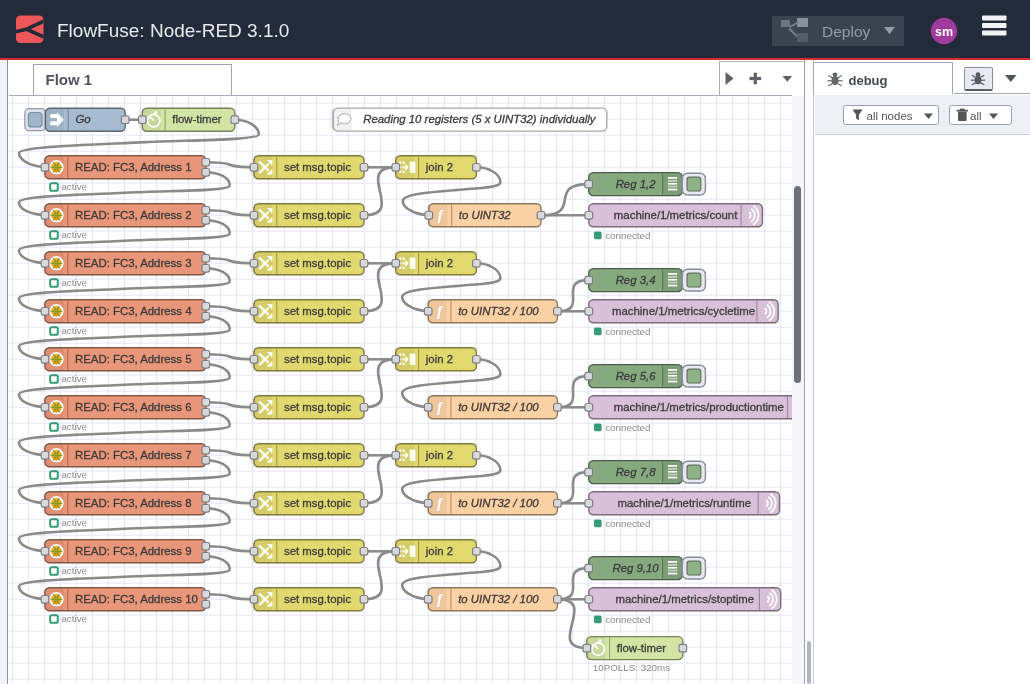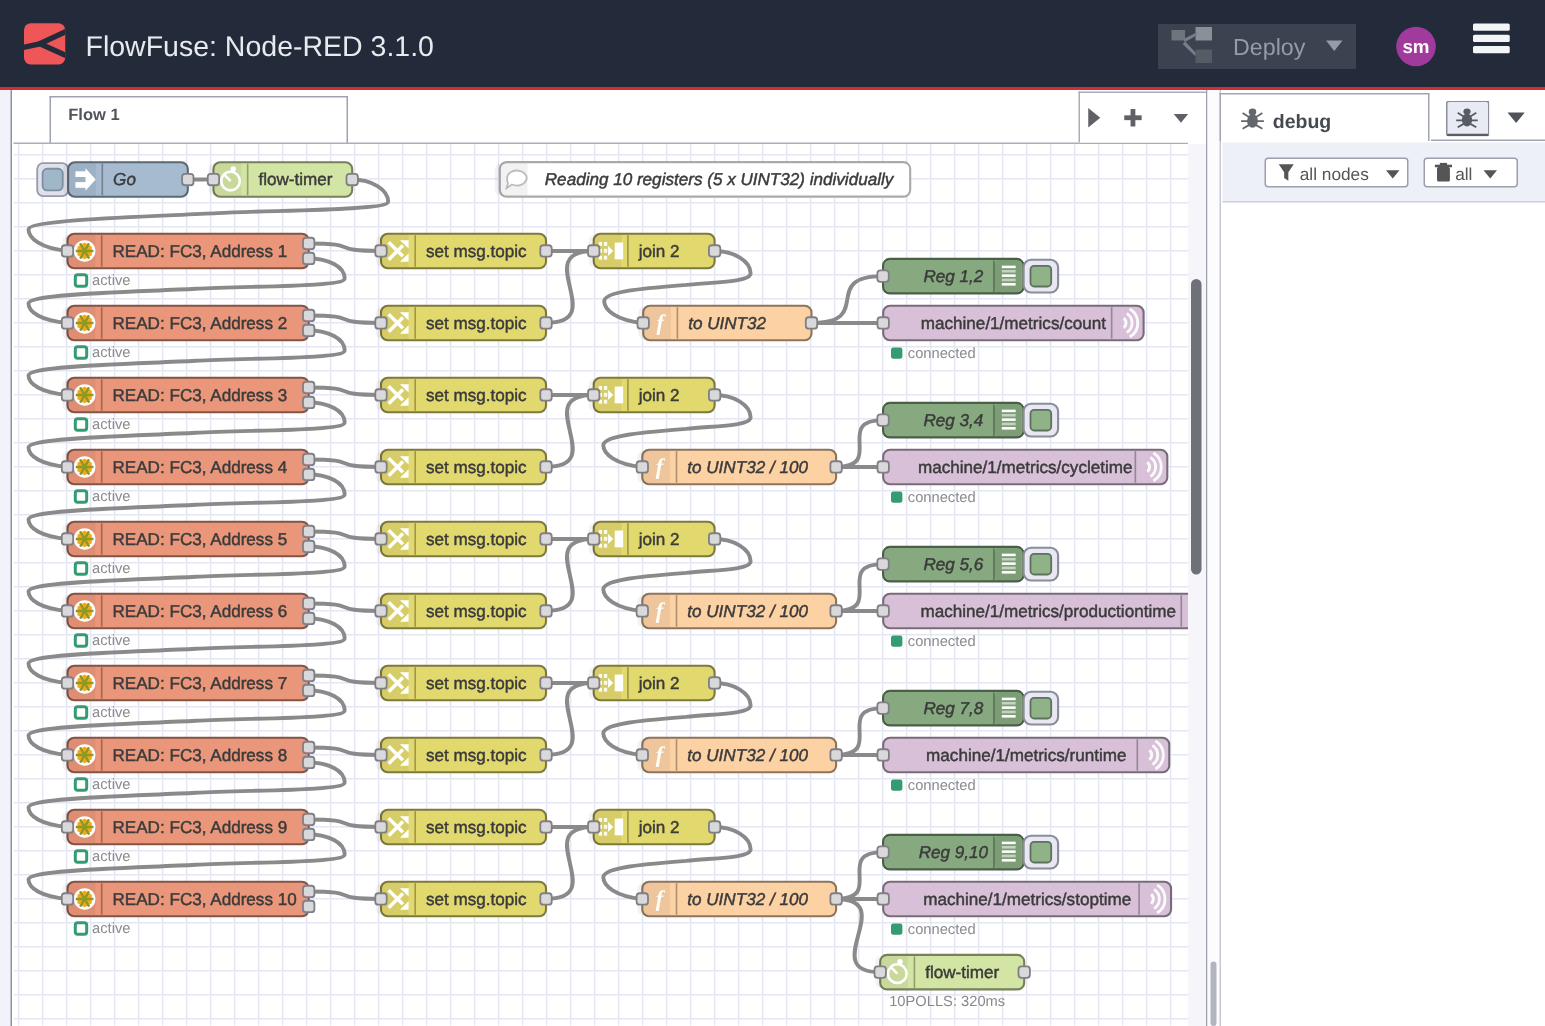--- a/index.html
+++ b/index.html
@@ -39,21 +39,21 @@
       <rect x="982" y="23.1" width="24.5" height="4.9" rx="1"></rect>
       <rect x="982" y="30.6" width="24.5" height="4.9" rx="1"></rect>
     </g>
 </svg>
 
 <div class="abs" style="left:0;top:60.4px;width:1030px;height:623.6px;background:#fff"></div>
 
 <div class="abs" style="left:0;top:60.4px;width:7.6px;height:623.6px;background:#f2f3fa;border-right:1.6px solid #8f93a0"></div>
 
 <div class="abs" style="left:33px;top:64.3px;width:198.7px;height:31.9px;background:#fff;border:1.3px solid #9fa3b1;border-bottom:none"></div>
-<div class="abs" style="left:45.5px;top:71px;font-size:11px;font-weight:bold;color:#52545c">Flow 1</div>
+<div class="abs" style="left:45.5px;top:71px;font-size:15px;font-weight:bold;color:#52545c">Flow 1</div>
 
 <div class="abs" style="left:9.2px;top:95px;width:782.6px;height:1.3px;background:#a9adbd"></div>
 
 <div class="abs" style="left:719.2px;top:60.9px;width:85px;height:34.4px;background:#fff;border-left:1.3px solid #a9adbd;border-top:1.3px solid #a9adbd"></div>
 <svg class="abs" style="left:719.2px;top:60.9px" width="85" height="34">
  <path d="M 6.5 11 L 14.5 17.5 L 6.5 24 z" fill="#5f6167"></path>
  <g fill="#5f6167">
       <rect x="30.5" y="15.9" width="11.6" height="3.2"></rect>
       <rect x="34.7" y="11.7" width="3.2" height="11.6"></rect>
     </g>

